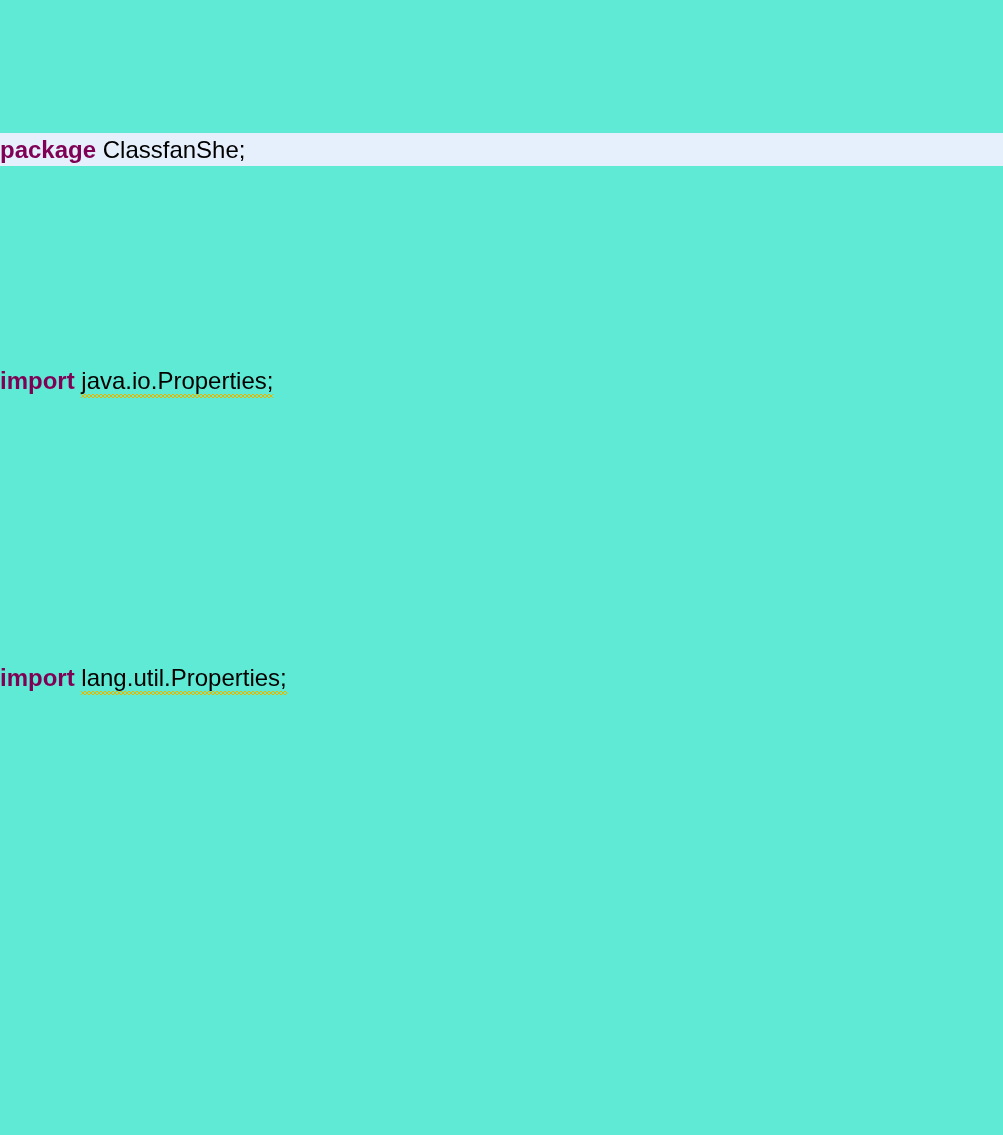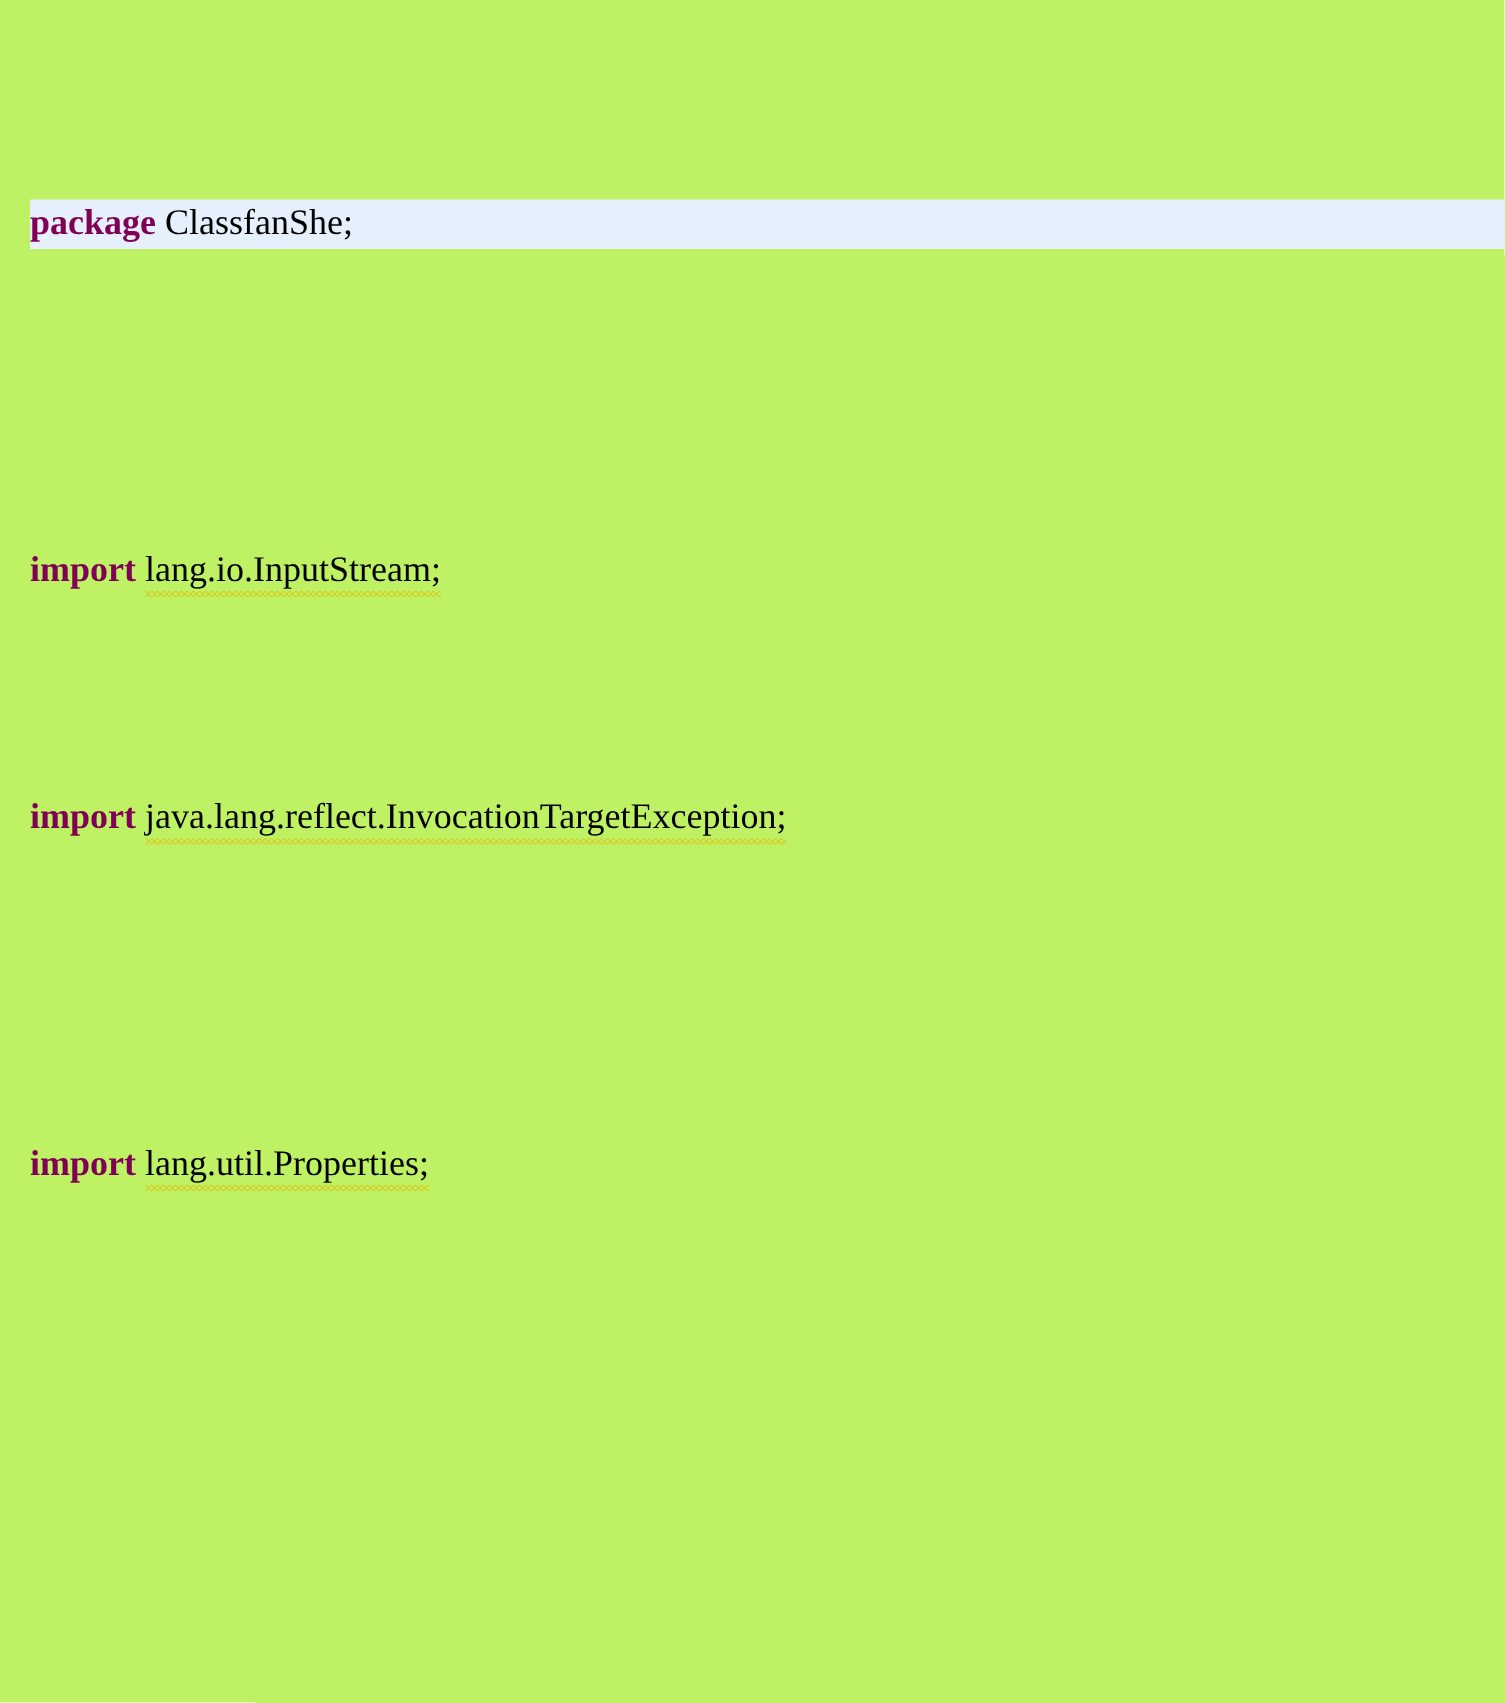--- a/index.html
+++ b/index.html
@@ -11,30 +11,29 @@
     width: 1003px;
     height: 1135px;
     overflow: hidden;
     font-family: "DejaVu Sans Mono", monospace;
   }
 
   #editor {
     position: relative;
     width: 1003px;
     height: 1135px;
-    background: #bef264;
-    font-family: Liberation Serif, serif;
+    background: #5eead4;
+    font-family: Liberation Sans, sans-serif;
     font-size: 24px;
     line-height: 33px;
     white-space: pre;
     letter-spacing: 0px;
     color: #000000;
     padding-top: 1px;
     box-sizing: border-box;
-    padding-left: 20px;
   }
 
   .code-line {
     height: 33px;
     line-height: 33px;
     white-space: pre;
     position: relative;
   }
 
   .hl-current {
@@ -69,24 +68,23 @@
 <body>
 
 <div id="editor">
 
   
   <div class="code-line hl-current"><span class="kw">package</span><span class="pln"> </span><span class="pln">ClassfanShe;</span></div>
 
   
 
   
-  <div class="code-line"><span class="kw">import</span><span class="pln"> </span><span class="pln squig">lang.io.InputStream;</span></div>
+  <div class="code-line"><span class="kw">import</span><span class="pln"> </span><span class="pln squig">java.io.Properties;</span></div>
 
   
-  <div class="code-line"><span class="kw">import</span><span class="pln"> </span><span class="pln squig">java.lang.reflect.InvocationTargetException;</span></div>
 
   
 
   
   <div class="code-line"><span class="kw">import</span><span class="pln"> </span><span class="pln squig">lang.util.Properties;</span></div>
 
   
   <div class="code-line"></div>
 
   

